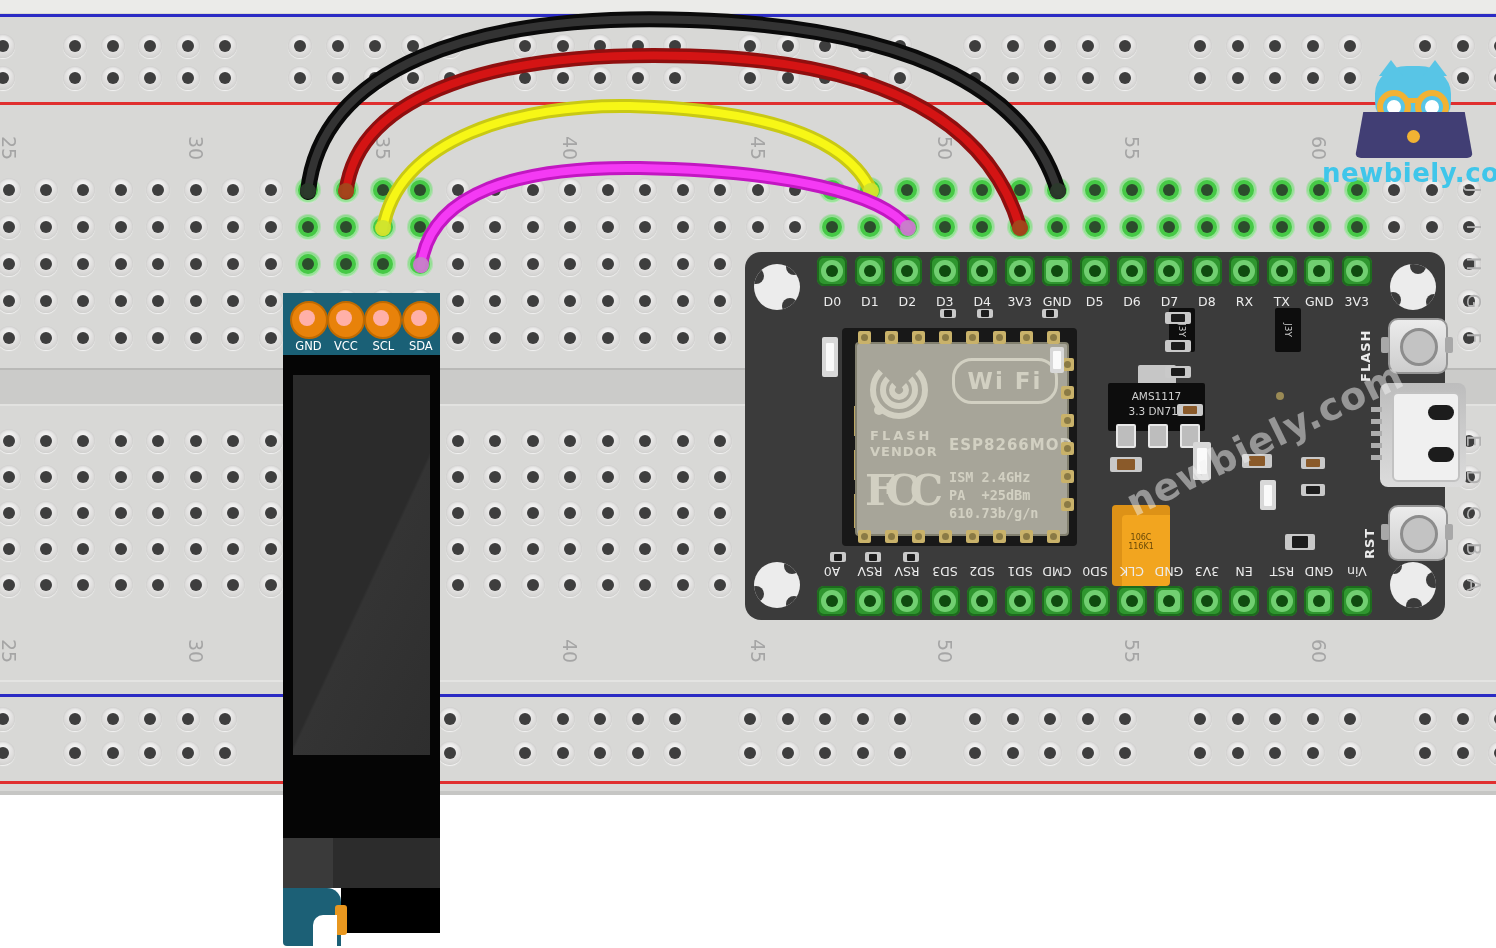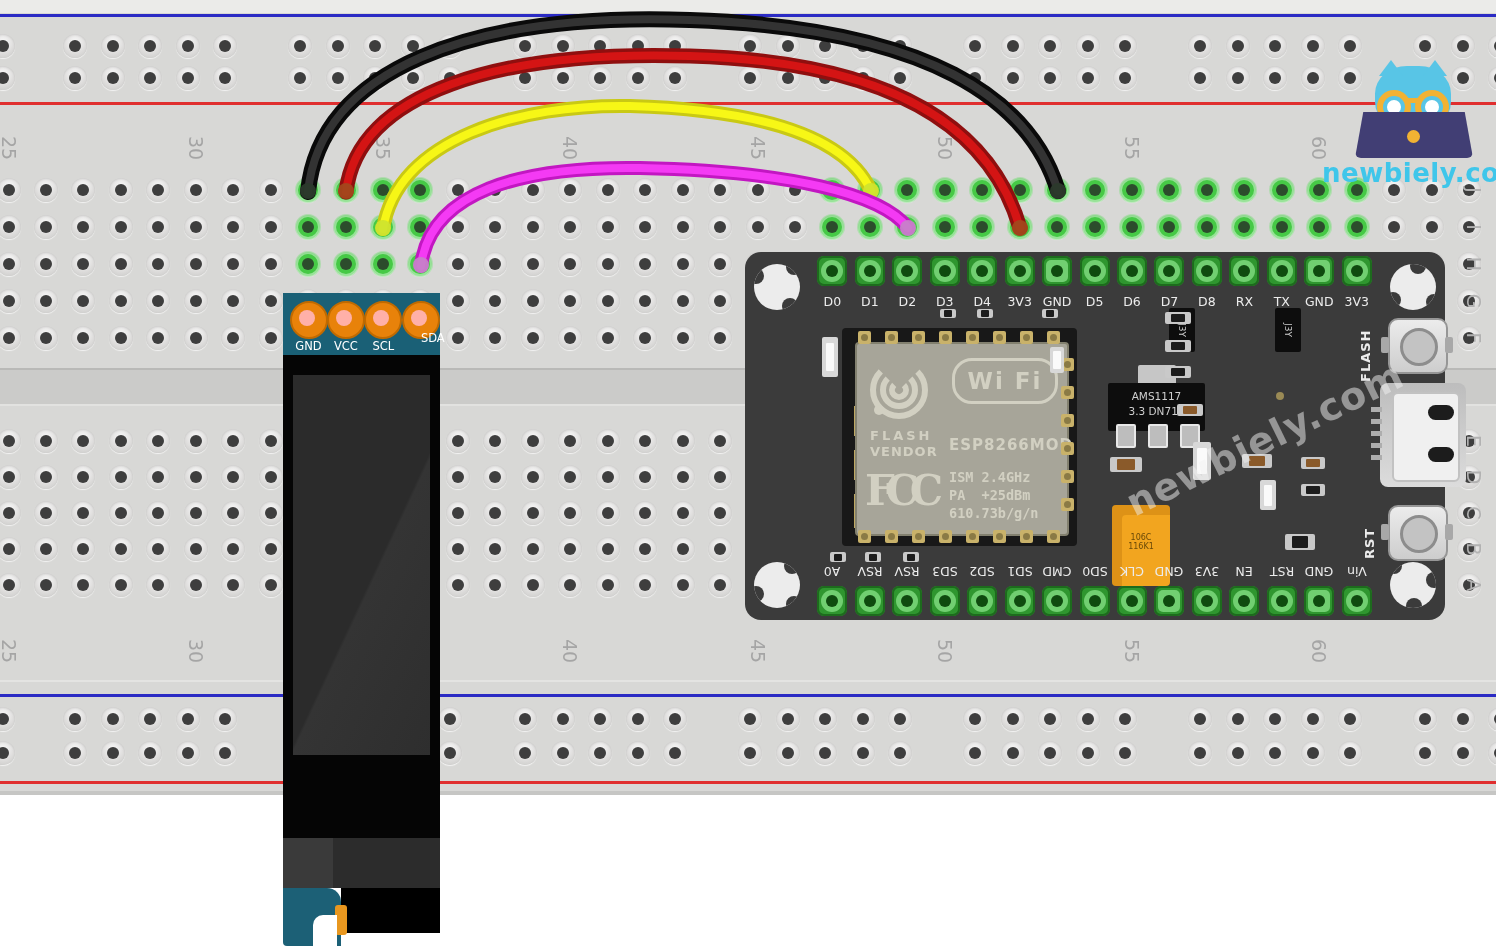--- a/index.html
+++ b/index.html
@@ -2182,21 +2182,21 @@
             <i></i>
           </div>
           <div class="opad-label" style="left: 43.95px; top: 46px;">VCC</div>
           <div class="opad" style="left: 81.4px; top: 8px;">
             <i></i>
           </div>
           <div class="opad-label" style="left: 81.4px; top: 46px;">SCL</div>
           <div class="opad" style="left: 118.85px; top: 8px;">
             <i></i>
           </div>
-          <div class="opad-label" style="left: 118.85px; top: 38px; margin-left: 12px;">SDA</div>
+          <div class="opad-label" style="left: 118.85px; top: 46px;">SDA</div>
         </div>
       </div>
     <div class="oled-body"></div>
     <div class="oled-screen"></div>
     <div class="oled-graysec">
         <u></u>
       </div>
     <div class="flex-black"></div>
     <div class="flex-teal"></div>
     <div class="flex-orange"></div>

